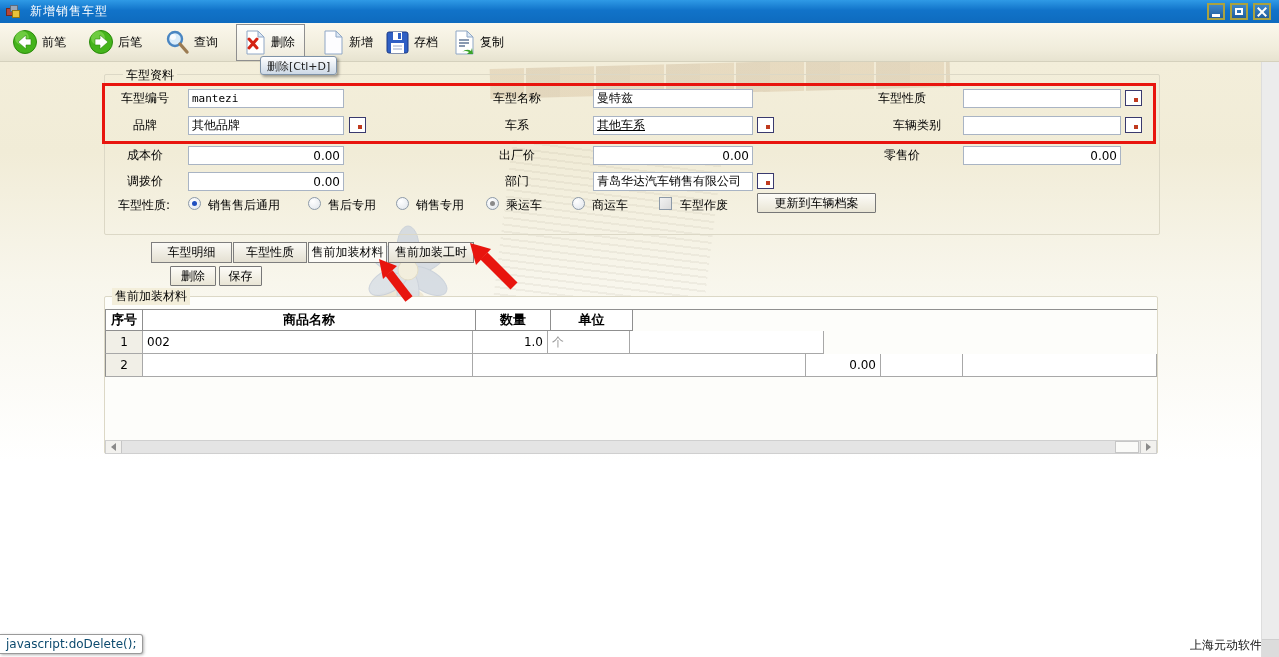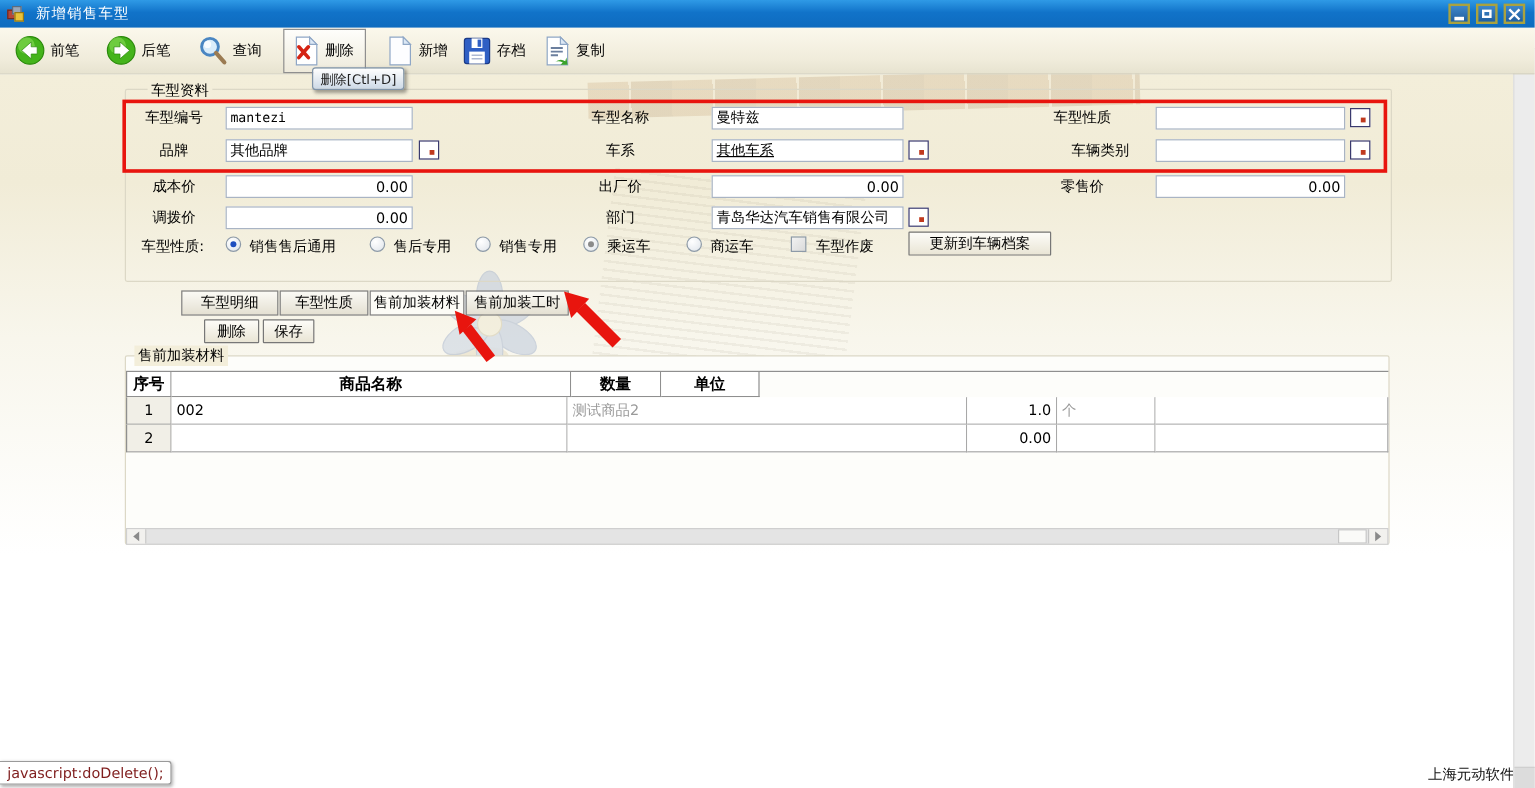--- a/index.html
+++ b/index.html
@@ -151,21 +151,21 @@
   .tri-right { border-top:4px solid transparent; border-bottom:4px solid transparent; border-left:5px solid #8a8a8a; }
 
   .vscroll { position:absolute; right:0; top:23px; width:18px; height:634px; background:#ececec; border-left:1px solid #ddd; z-index:15; }
   .vs-top { position:absolute; top:0; left:0; width:100%; height:18px; background:#f7f7f5; border-bottom:1px solid #ddd; cursor:pointer; }
   .vs-bottom { position:absolute; bottom:0; left:0; width:100%; height:18px; background:#dcdcdc; border-top:1px solid #cfcfcf; cursor:pointer; }
 
   
   .status-link {
     position:absolute; left:0px; top:634px; height:20px; padding:2px 6px;
     background:#fff; border:1px solid #9a9a9a; border-left:none; border-radius:0 3px 3px 0;
-    box-shadow:1px 1px 3px rgba(0,0,0,.3); color:#7f1d1d; font-size:12px; z-index:10; white-space:nowrap;
+    box-shadow:1px 1px 3px rgba(0,0,0,.3); color:#0c4a6e; font-size:12px; z-index:10; white-space:nowrap;
   }
   .vendor { position:absolute; left:1190px; top:637px; font-size:12px; color:#111; z-index:10; white-space:nowrap; }
 </style>
 </head>
 <body>
 
 <div class="titlebar">
   <div class="app-icon">
       <div class="sq1"></div>
       <div class="sq2"></div>
@@ -352,21 +352,20 @@
 <div class="grid-row ghead">
   <div class="gcell c-no first">序号</div>
   <div class="gcell c-name">商品名称</div>
   <div class="gcell c-qty">数量</div>
   <div class="gcell c-unit">单位</div>
 </div>
 
 <div class="grid-row grow1">
   <div class="gcell c-no no first">1</div>
   <div class="gcell c-code">002</div>
-  <div class="gcell c-name grey">测试商品2</div>
   <div class="gcell c-qty right">1.0</div>
   <div class="gcell c-unit grey">个</div>
   <div class="gcell c-rem"></div>
 </div>
 
 <div class="grid-row grow2">
   <div class="gcell c-no no first">2</div>
   <div class="gcell c-code"></div>
   <div class="gcell c-name"></div>
   <div class="gcell c-qty right">0.00</div>

